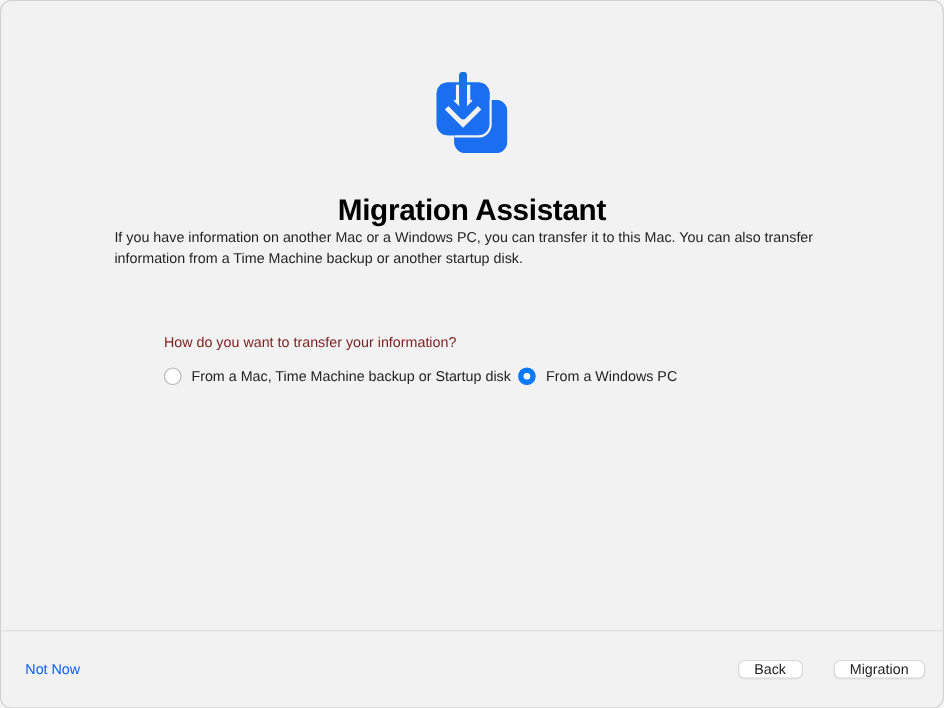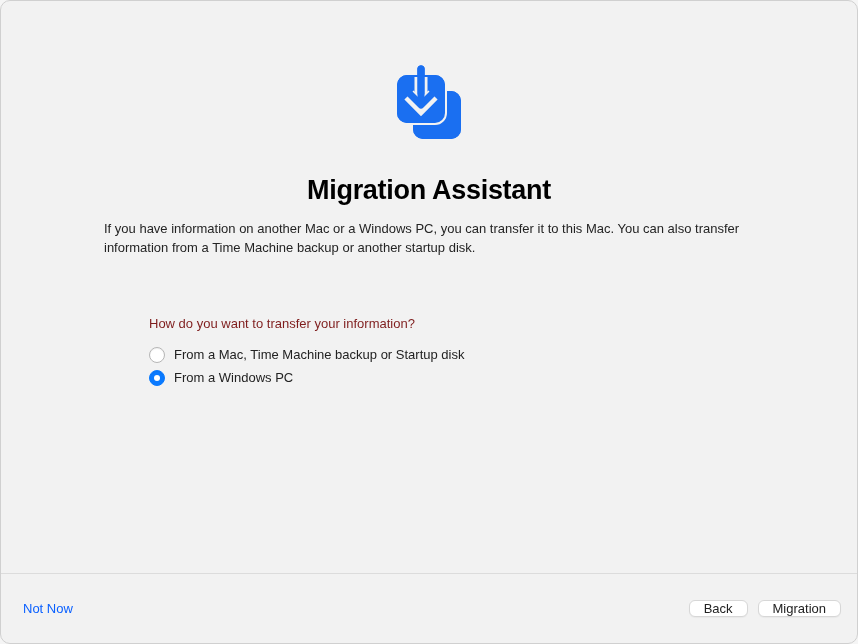--- a/index.html
+++ b/index.html
@@ -32,21 +32,20 @@
       padding-top: 60px;
     }
     .icon-wrap {
       margin-bottom: 18px;
     }
     .title {
       font-size: 27px;
       font-weight: 700;
       color: #000;
       text-align: center;
-      margin-bottom: 14px;
       letter-spacing: -0.3px;
     }
     .description {
       font-size: 13px;
       color: #242424;
       text-align: left;
       line-height: 1.45;
       max-width: 650px;
       margin-bottom: 58px;
     }
@@ -55,21 +54,21 @@
       align-self: center;
       text-align: left;
     }
     .question {
       font-size: 13px;
       color: #7f1d1d;
       margin-bottom: 16px;
     }
     .radio-group {
       display: flex;
-      flex-direction: column;
+      flex-direction: row;
       gap: 7px;
     }
     .radio-row {
       display: flex;
       align-items: center;
       gap: 9px;
       cursor: pointer;
     }
     .radio {
       width: 16px;
@@ -119,20 +118,21 @@
     }
     .btn {
       font-size: 13px;
       color: #222;
       background: #fff;
       border: 1px solid #d7d7d7;
       border-radius: 6px;
       padding: 0 14px;
       cursor: pointer;
       box-shadow: 0 1px 1px rgba(0,0,0,0.04);
+      margin-left: 18px;
     }
   </style>
 </head>
 <body>
 
 <div class="window">
   <div class="content">
 
     <div class="icon-wrap">
       <svg width="92" height="92" viewBox="0 0 92 92">

